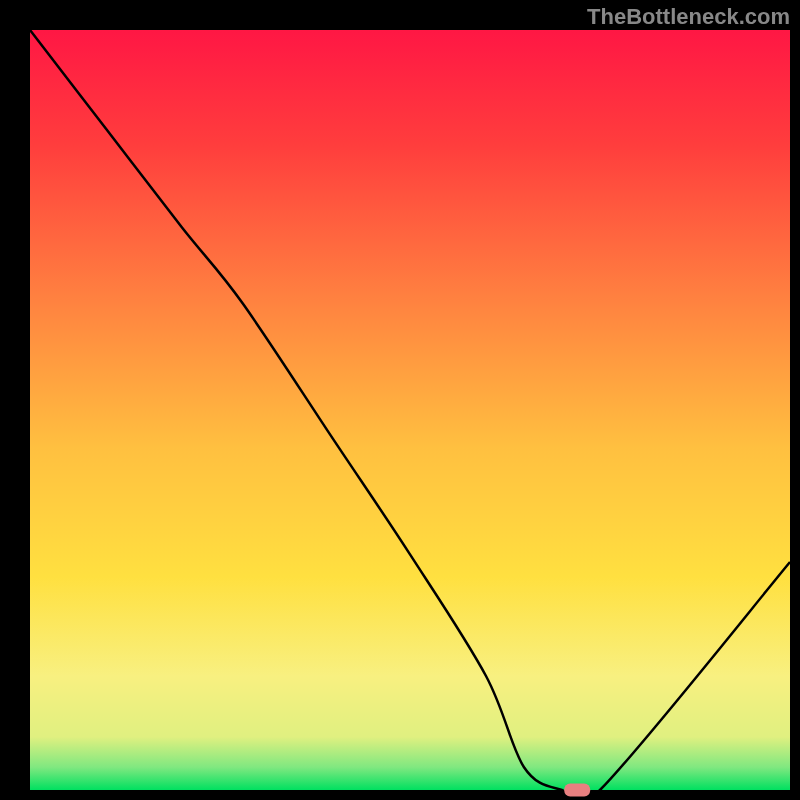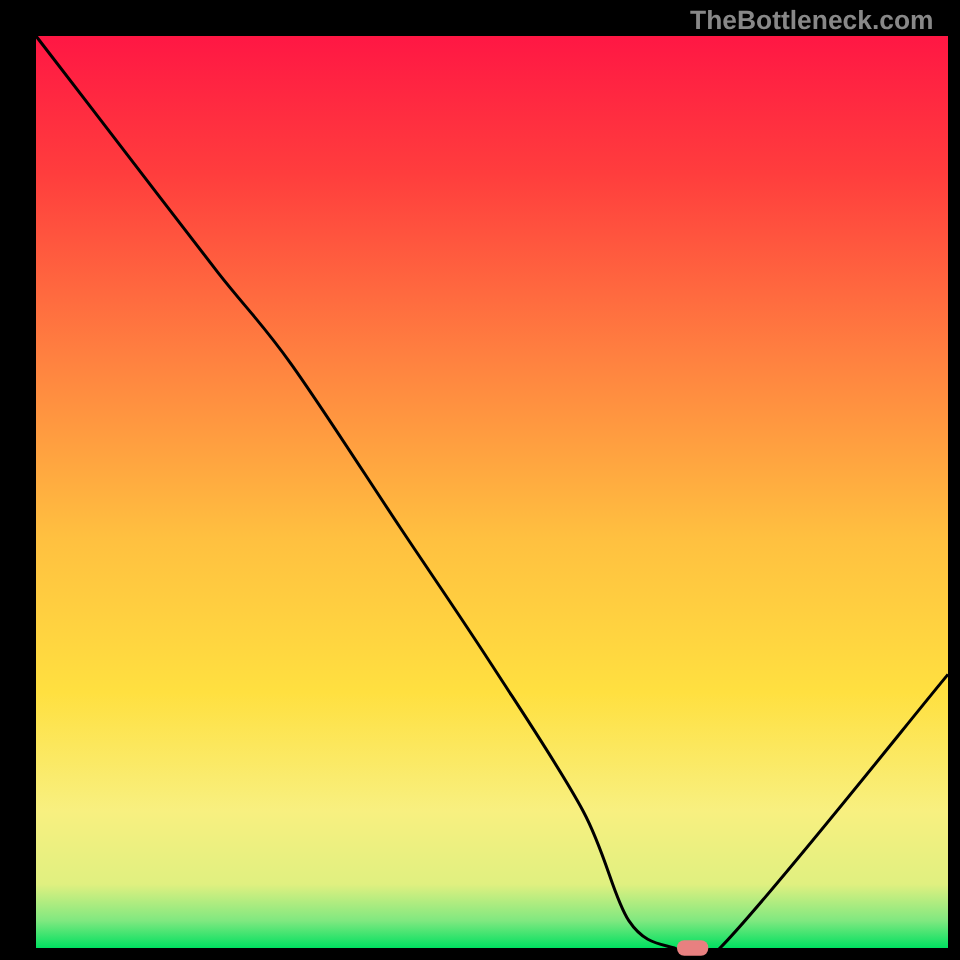--- a/index.html
+++ b/index.html
@@ -14,21 +14,21 @@
   .chart-container {
     position: absolute;
     top: 0;
     left: 0;
     width: 800px;
     height: 800px;
   }
   .watermark {
     position: absolute;
     top: 4px;
-    right: 22px;
+    right: 10px;
     color: #888;
     font-size: 22px;
     font-weight: bold;
     font-family: Arial, sans-serif;
   }
 </style>
 </head>
 <body>
 
 <div class="chart-container">

